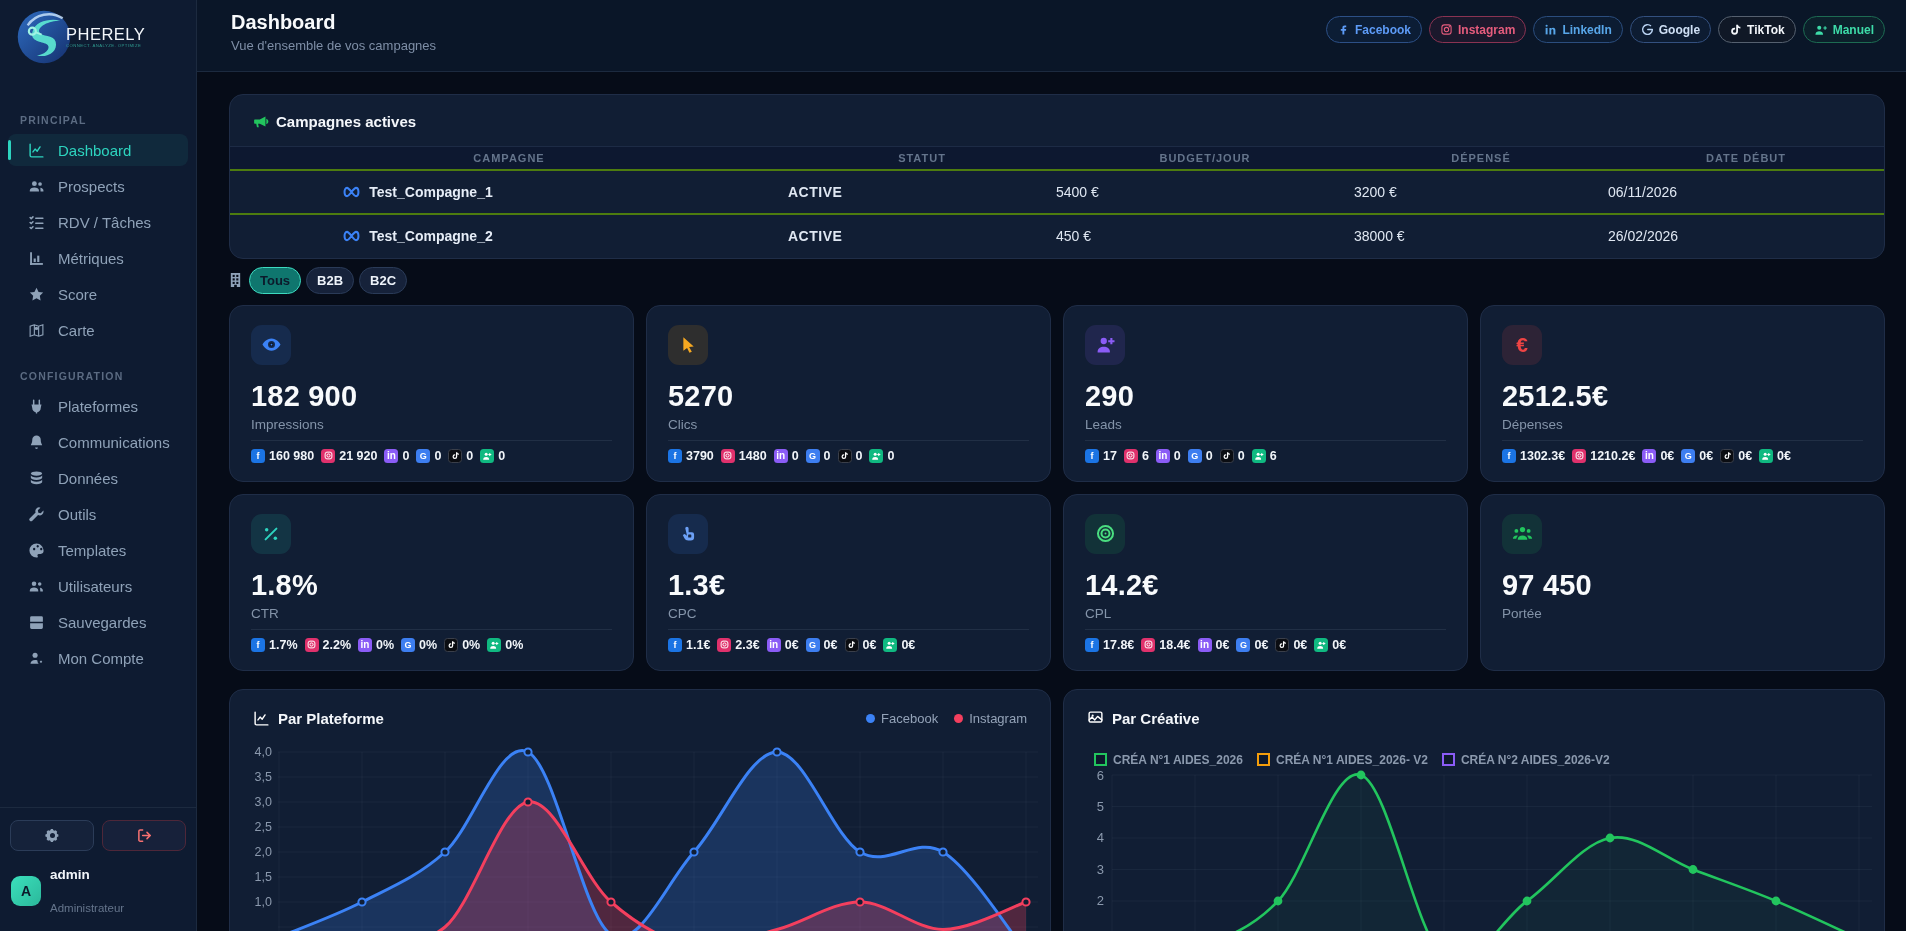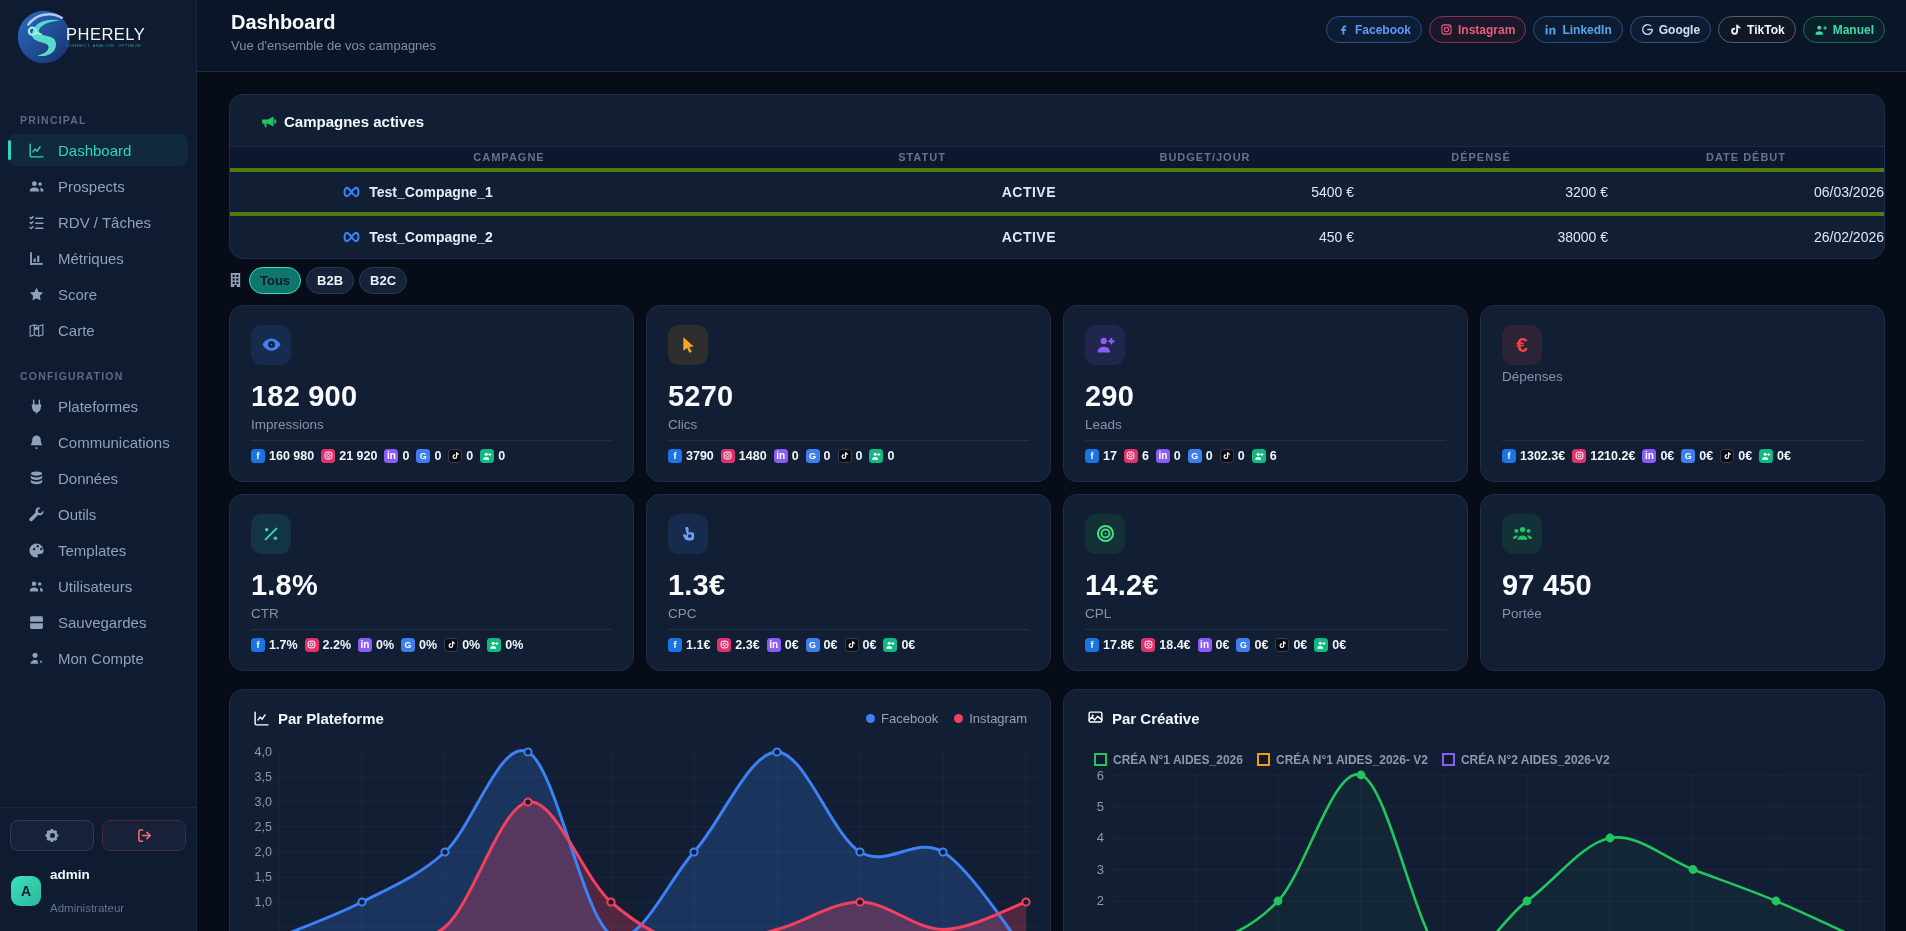--- a/index.html
+++ b/index.html
@@ -38,24 +38,24 @@
 .pill.fb{color:#5d9bf7;border-color:#2c4f86;background:rgba(37,80,150,.12)}
 .pill.ig{color:#e65c7d;border-color:#8a3352;background:rgba(190,50,90,.10)}
 .pill.li{color:#58a6e8;border-color:#2b4d7e;background:rgba(40,90,150,.10)}
 .pill.gg{color:#cfe0f5;border-color:#33507f;background:rgba(50,90,150,.10)}
 .pill.tk{color:#f3f6fa;border-color:#55606f;background:rgba(20,26,36,.6)}
 .pill.man{color:#3ddba8;border-color:#1d6b52;background:rgba(20,80,60,.18)}
 .content{flex:1;padding:22px 21px 0 32px;background:#060c18}
 
 .card{background:#111e34;border:1px solid #1f2d47;border-radius:14px}
 .camp-card{margin-bottom:8px}
-.camp-head{display:flex;gap:7px;padding:18px 30px 16px;font-size:15px;font-weight:bold;color:#f4f7fb}
+.camp-head{display:flex;gap:7px;padding:18px 22px 16px;font-size:15px;font-weight:bold;color:#f4f7fb}
 table.camp{width:100%;border-collapse:collapse}
 table.camp th{height:23px;font-size:11px;letter-spacing:1px;color:#64748b;font-weight:bold;background:#0d1830;border-top:1px solid #1d2b45}
-table.camp td{height:44px;border-top:4px solid #4d7c0f;font-size:14px;color:#dfe7f2;text-align:right}
+table.camp td{height:44px;border-top:2px solid #4d7c0f;font-size:14px;color:#dfe7f2;text-align:left}
 table.camp tr:last-child td:first-child{border-radius:0 0 0 14px}
 .camp-name{display:flex;align-items:center;justify-content:center;gap:8px;font-weight:bold;font-size:14px;color:#e6edf7;margin-left:-183px}
 .statut{font-size:11.5px;font-weight:bold;letter-spacing:.5px;color:#eef3fa}
 .date{color:#64748b}
 
 .chips{display:flex;align-items:center;gap:5px;margin:8px 0 11px;}
 .chips .bld{margin-right:2px}
 .chip{height:27px;padding:0 10px;border-radius:14px;display:flex;align-items:center;font-size:13px;font-weight:bold;background:#16223a;border:1px solid #2a3b58;color:#eef3fa}
 .chip.on{background:#0f766e;border-color:#3ddbc0;color:#0c1a2b}
 
@@ -249,21 +249,21 @@
               </tr>
         <tr>
                 <td>
                   <div class="camp-name"><svg width="19" height="12" viewBox="0 0 24 14" fill="none" stroke="#3b82f6" stroke-width="2.6">
                       <path d="M6.3 1.8 C2.2 1.8 2.2 12.2 6.3 12.2 C9.8 12.2 14.2 1.8 17.7 1.8 C21.8 1.8 21.8 12.2 17.7 12.2 C14.2 12.2 9.8 1.8 6.3 1.8 Z"></path>
                     </svg>Test_Compagne_1</div>
                 </td>
                 <td class="statut">ACTIVE</td>
                 <td>5400 €</td>
                 <td>3200 €</td>
-                <td class="date">06/03/2026</td>
+                <td class="date">06/11/2026</td>
               </tr>
         <tr>
                 <td>
                   <div class="camp-name"><svg width="19" height="12" viewBox="0 0 24 14" fill="none" stroke="#3b82f6" stroke-width="2.6">
                       <path d="M6.3 1.8 C2.2 1.8 2.2 12.2 6.3 12.2 C9.8 12.2 14.2 1.8 17.7 1.8 C21.8 1.8 21.8 12.2 17.7 12.2 C14.2 12.2 9.8 1.8 6.3 1.8 Z"></path>
                     </svg>Test_Compagne_2</div>
                 </td>
                 <td class="statut">ACTIVE</td>
                 <td>450 €</td>
                 <td>38000 €</td>
@@ -387,20 +387,21 @@
                     <path d="M3 20c0-3.5 3.1-5.4 7-5.4s7 1.9 7 5.4v1H3z"></path>
                     <path d="M17.5 7v-2.4h2.4V7h2.4v2.4h-2.4v2.4h-2.4V9.4h-2.4V7z"></path>
                   </svg>
                 </span>6</span>
             </div>
       </div>
       <div class="card stat">
         <div class="tile" style="background:rgba(239,68,68,.13)">
               <span style="color:#ef4444;font-size:21px;font-weight:bold">€</span>
             </div>
+        <div class="num">2512.5€</div>
             <div class="lbl">Dépenses</div>
         <div class="brow">
               <span class="bi"><span class="badge b-fb">f</span>1302.3€</span>
               <span class="bi"><span class="badge b-ig">
                   <svg width="9" height="9" viewBox="0 0 24 24" fill="none" stroke="#fff" stroke-width="2.6">
                     <rect x="3" y="3" width="18" height="18" rx="5"></rect>
                     <circle cx="12" cy="12" r="4.2"></circle>
                   </svg>
                 </span>1210.2€</span>
               <span class="bi"><span class="badge b-li">in</span>0€</span>

